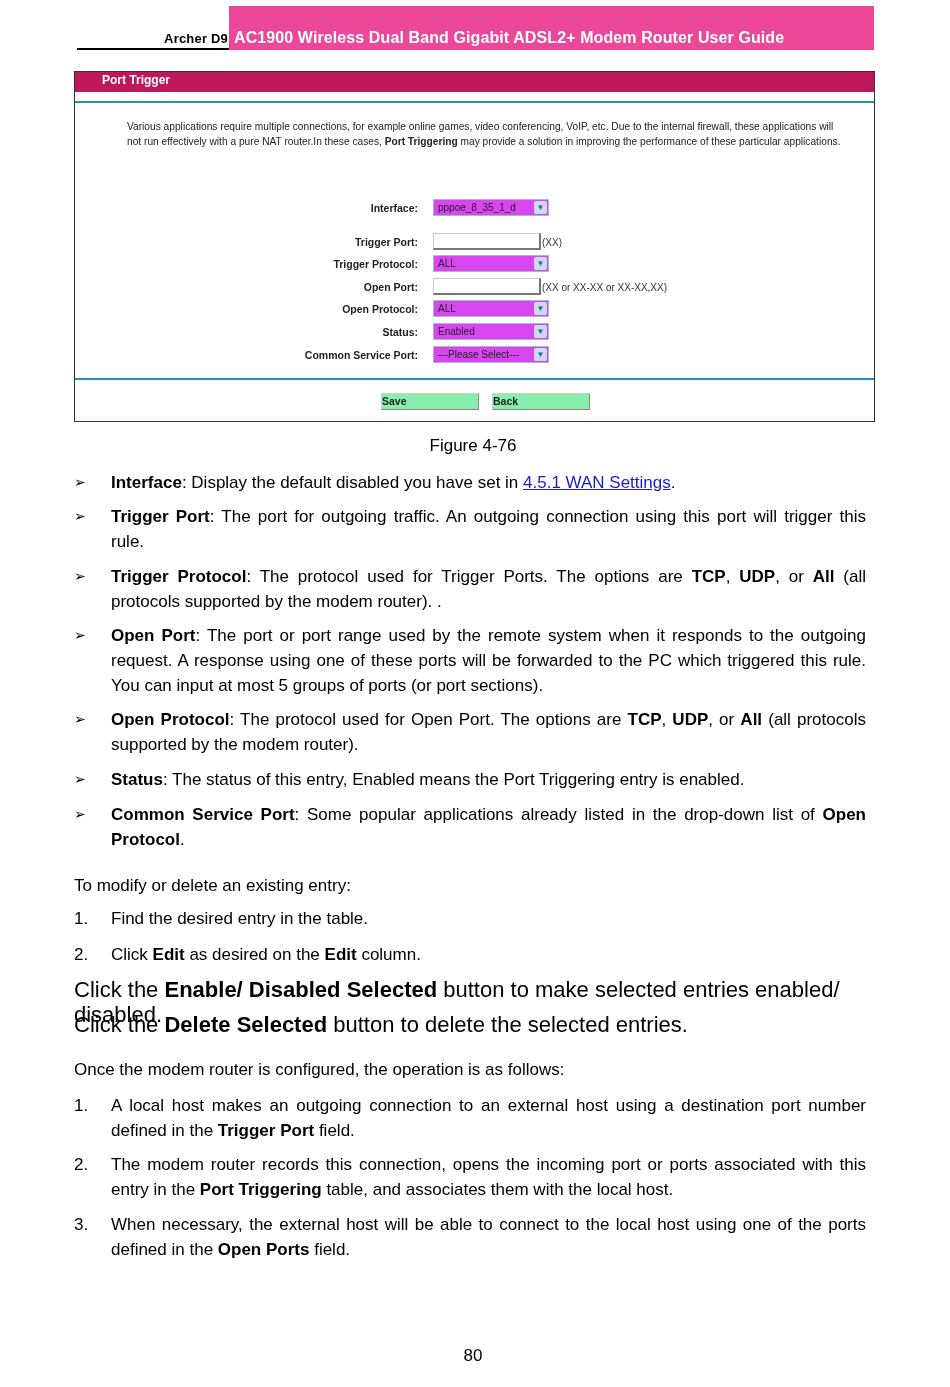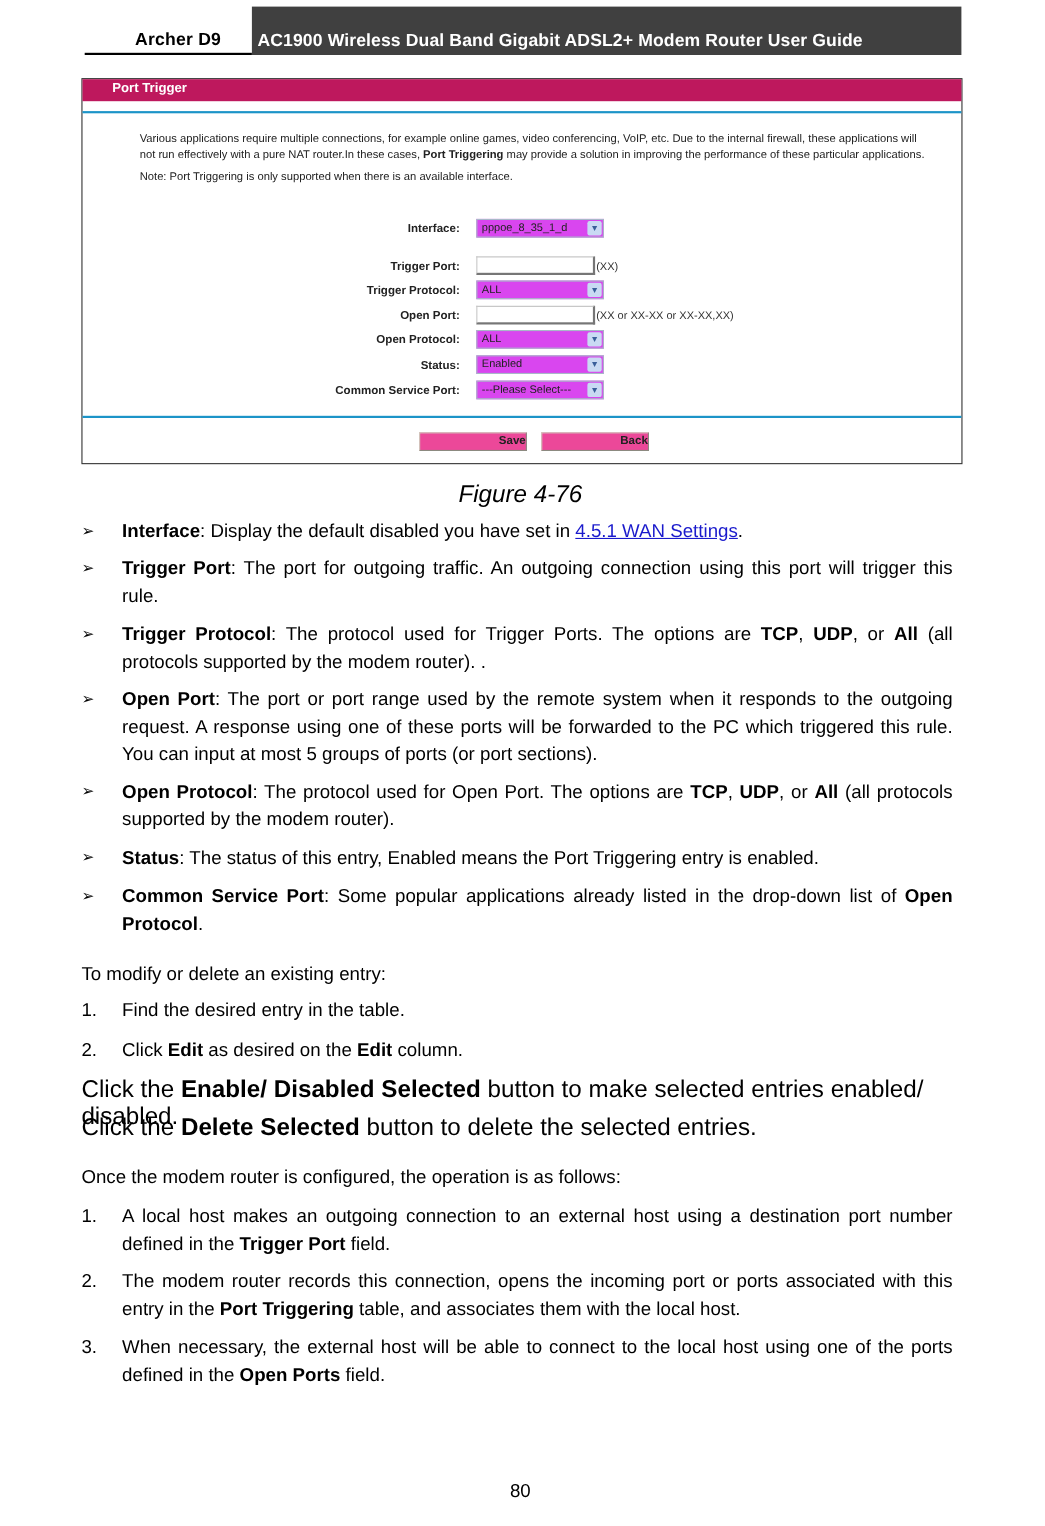--- a/index.html
+++ b/index.html
@@ -3,22 +3,22 @@
   <meta charset="utf-8">
   <style>
     html, body { margin:0; padding:0; background:#ffffff; }
     body { width:950px; height:1387px; position:relative; overflow:hidden;
            font-family:"Liberation Sans", sans-serif; color:#000; }
 
     
     .hdr { position:absolute; top:6px; left:77px; width:797px; height:44px; }
     .hdr-left { position:absolute; left:0; bottom:0; width:152px; height:44px;
                 border-bottom:2px solid #000; box-sizing:border-box; }
-    .hdr-left span { position:absolute; right:28px; bottom:2px; font-size:16px; font-weight:bold; letter-spacing:0.2px; }
-    .hdr-right { position:absolute; left:152px; top:0; right:0; height:44px; background:#404040;padding-left:44px; }
+    .hdr-left span { position:absolute; right:1px; bottom:2px; font-size:13px; font-weight:bold; letter-spacing:0.2px; }
+    .hdr-right { position:absolute; left:152px; top:0; right:0; height:44px; background:#ec4899;padding-left:44px; }
     .hdr-right span { position:absolute; left:5px; bottom:3px; color:#fff; font-size:16px; font-weight:bold; letter-spacing:0.1px; white-space:nowrap; }
 
     
     .panel { position:absolute; top:71px; left:74px; width:801px; height:351px;
              border:1px solid #333; box-sizing:border-box; background:#fff; }
     .panel-title { position:absolute; top:0; left:0; right:0; height:20px; background:#be185d; }
     .panel-title span { position:absolute; left:27px; top:1px; color:#fff; font-size:12px; font-weight:bold; }
     .panel-rule { position:absolute; left:0; right:0; height:2px; background:#1c94c8; }
     .panel-rule.top { top:29px; }
     .panel-rule.bottom { top:306px; }
@@ -32,26 +32,26 @@
     .form-label { position:absolute; right:458px; top:3px; font-size:10.5px; font-weight:bold; color:#222; white-space:nowrap; }
     .sel { position:absolute; left:358px; top:0; width:116px; height:17px; border:1px solid #a8b8c8;
            box-sizing:border-box; background:#d946ef; font-size:10px; color:#222; }
     .sel span.val { position:absolute; left:4px; top:2px; }
     .sel .arrow { position:absolute; right:1px; top:1px; width:13px; height:13px; background:#c9daf3;
                   border-radius:2px; color:#3a5f9a; font-size:8px; line-height:13px; text-align:center; }
     .txt { position:absolute; left:358px; top:0; width:108px; height:17px; border-top:1px solid #c8c8c8;
            border-left:1px solid #c8c8c8; box-sizing:border-box; background:#fff; }
     .hint { position:absolute; left:467px; top:4px; font-size:10px; color:#333; white-space:nowrap; }
 
-    .btn { position:absolute; top:321px; width:98px; height:17px; background:#ec4899; border:1px solid #d0cdbd;
+    .btn { position:absolute; top:321px; width:98px; height:17px; background:#86efac; border:1px solid #d0cdbd;
            border-right-color:#8c8a80; border-bottom-color:#8c8a80; box-sizing:border-box;
-           font-size:10.5px; font-weight:bold; text-align:right; line-height:15px; color:#222; cursor:pointer; }
+           font-size:10.5px; font-weight:bold; text-align:left; line-height:15px; color:#222; cursor:pointer; }
 
     
-    .caption { position:absolute; top:436px; left:0; width:946px; text-align:center; font-size:22px;font-style:italic; }
+    .caption { position:absolute; top:436px; left:0; width:946px; text-align:center; font-size:17px; }
     .doc { position:absolute; left:74px; width:792px; font-size:22px; line-height:25px; }
     .bullet { position:absolute; left:74px; width:792px; font-size:17px; line-height:25px; }
     .bullet .mk { position:absolute; left:0; top:0; font-size:14px; }
     .bullet .tx { margin-left:37px; text-align:justify; }
     .num { position:absolute; left:74px; width:792px; font-size:17px; line-height:25px; }
     .num .mk { position:absolute; left:0; top:0; }
     .num .tx { margin-left:37px; text-align:justify; }
     .heading { position:absolute; left:74px; font-size:17px; font-weight:normal; }
     b { font-weight:bold; }
     a.link { color:#1a1acc; text-decoration:underline; }
@@ -70,21 +70,20 @@
 </div>
 
 <div class="panel">
   <div class="panel-title">
     <span>Port Trigger</span>
   </div>
   <div class="panel-rule top"></div>
 
   <div class="intro">
     <p><span>Various applications require multiple connections, for example online games, video conferencing, VoIP, etc. Due to the internal firewall, these applications will not run effectively with a pure NAT router.In these cases, </span><b>Port Triggering</b><span> may provide a solution in improving the performance of these particular applications.</span></p>
-    <p class="note">Note: Port Triggering is only supported when there is an available interface.</p>
   </div>
 
   <div class="form-row" style="top:127px;">
     <span class="form-label">Interface:</span>
     <div class="sel">
       <span class="val">pppoe_8_35_1_d</span>
       <span class="arrow">▼</span>
     </div>
   </div>
 

